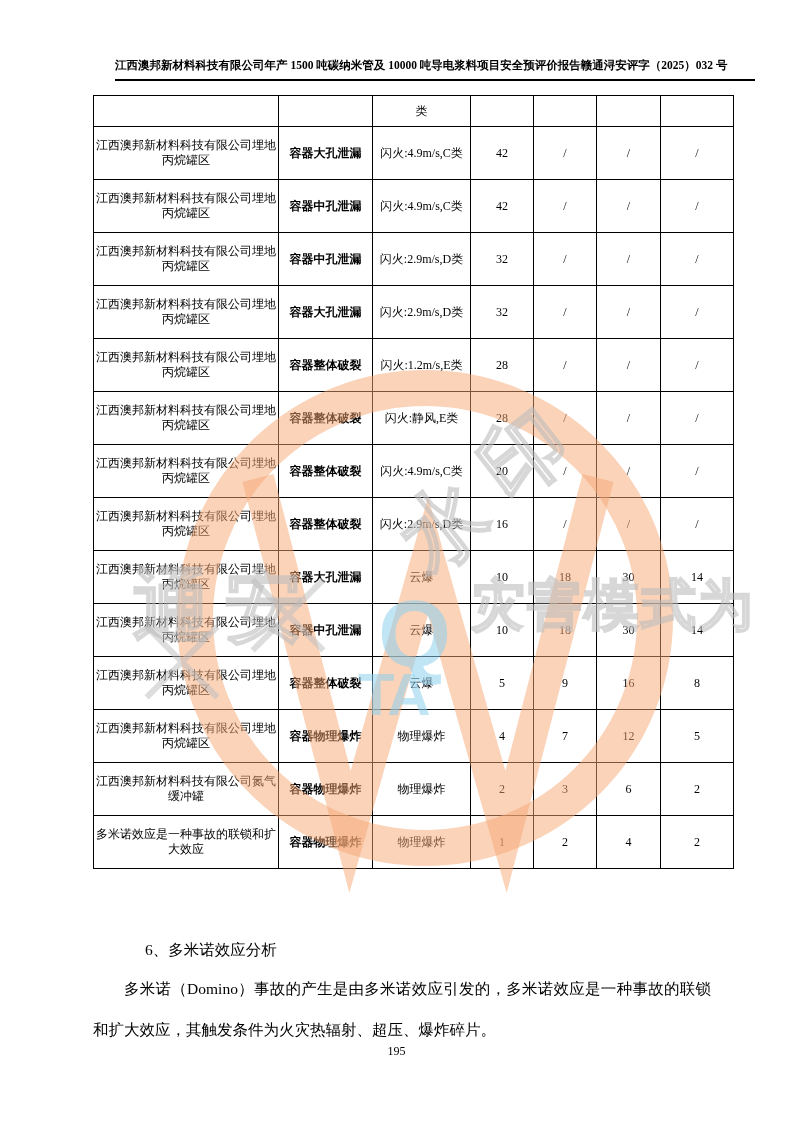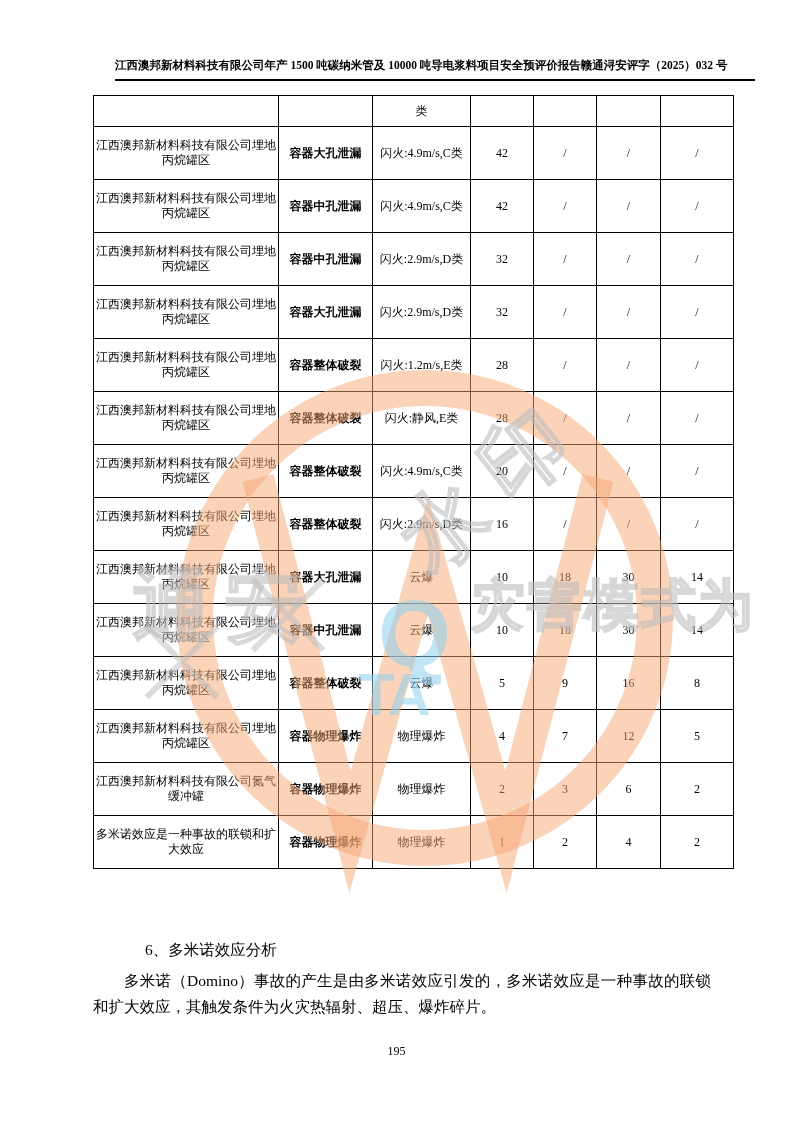--- a/index.html
+++ b/index.html
@@ -13,21 +13,21 @@
   table.results td{border:1px solid #000;text-align:center;vertical-align:middle;
                    font-size:12px;line-height:1.25;padding:2px 0;height:48px;word-break:break-all;}
   tr.carryover td{height:26px;}
   td.c-unit{padding-left:22px;padding-right:22px;margin-top:12px;}
   td.c-accident{padding-left:14px;padding-right:14px;font-weight:bold;}
   td.c-mode{padding-left:16px;padding-right:16px;}
   
   .note{position:absolute;left:93px;top:852px;width:618px;font-size:15px;line-height:27px;
         text-indent:2.5em;text-align:justify;margin:0;}
   .section-heading{position:absolute;left:145px;top:940px;font-size:15.5px;font-weight:normal;margin:0;}
-  .para{position:absolute;left:93px;top:968px;width:618px;font-size:15.5px;line-height:26px;
+  .para{position:absolute;left:93px;top:968px;width:618px;font-size:15.5px;line-height:41px;
         text-indent:2em;text-align:justify;margin:0;}
   .page-number{position:absolute;left:0;top:1044px;width:100%;text-align:center;font-size:12px;}
   
   .watermark{position:absolute;left:0;top:0;width:793px;height:1122px;pointer-events:none;z-index:5;}
   .wm-stroke{stroke:var(--wm-salmon,#f5a873);opacity:.5;}
   .wm-gray{position:absolute;color:transparent;-webkit-text-stroke:2px var(--wm-gray,#bdbdbd);
            opacity:.6;font-family:Liberation Mono, monospace;font-weight:bold;white-space:nowrap;margin-top:29px;}
   .wm-left{left:133px;top:526px;font-size:78px;letter-spacing:14px;}
   .wm-right{left:470px;top:540px;font-size:55px;letter-spacing:2px;}
   .wm-diag{position:absolute;color:transparent;-webkit-text-stroke:2px var(--wm-gray,#bdbdbd);

